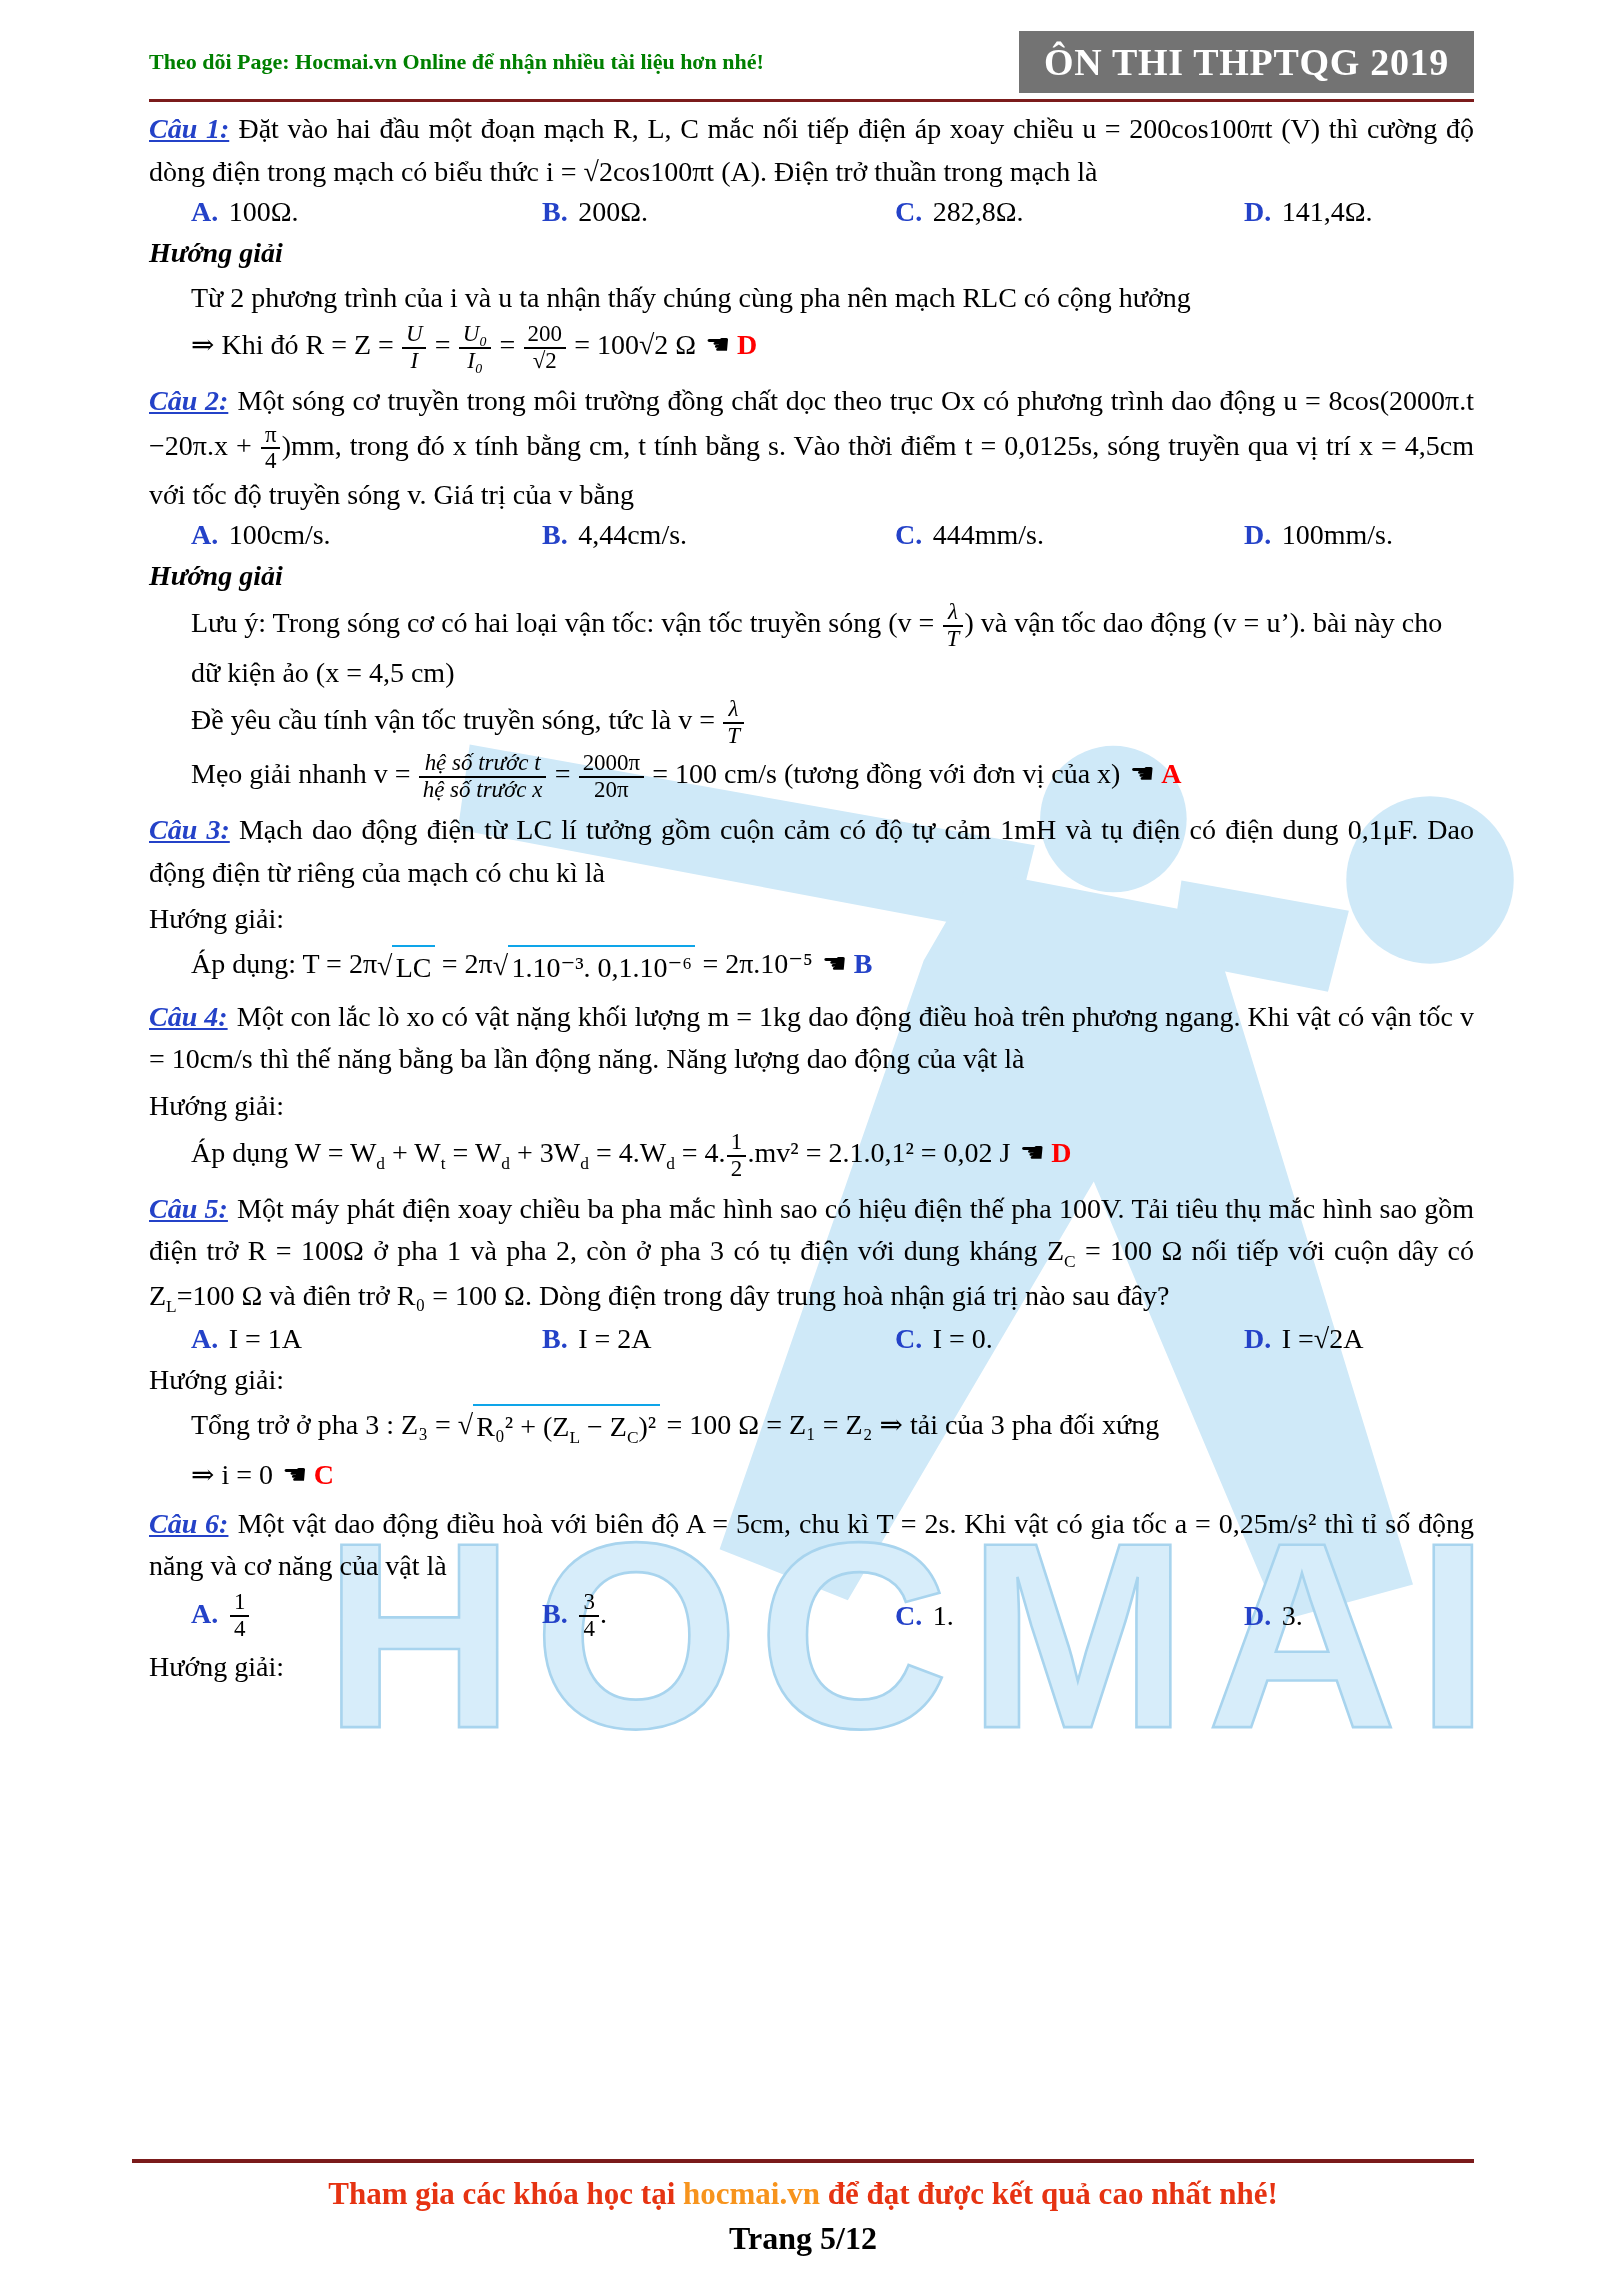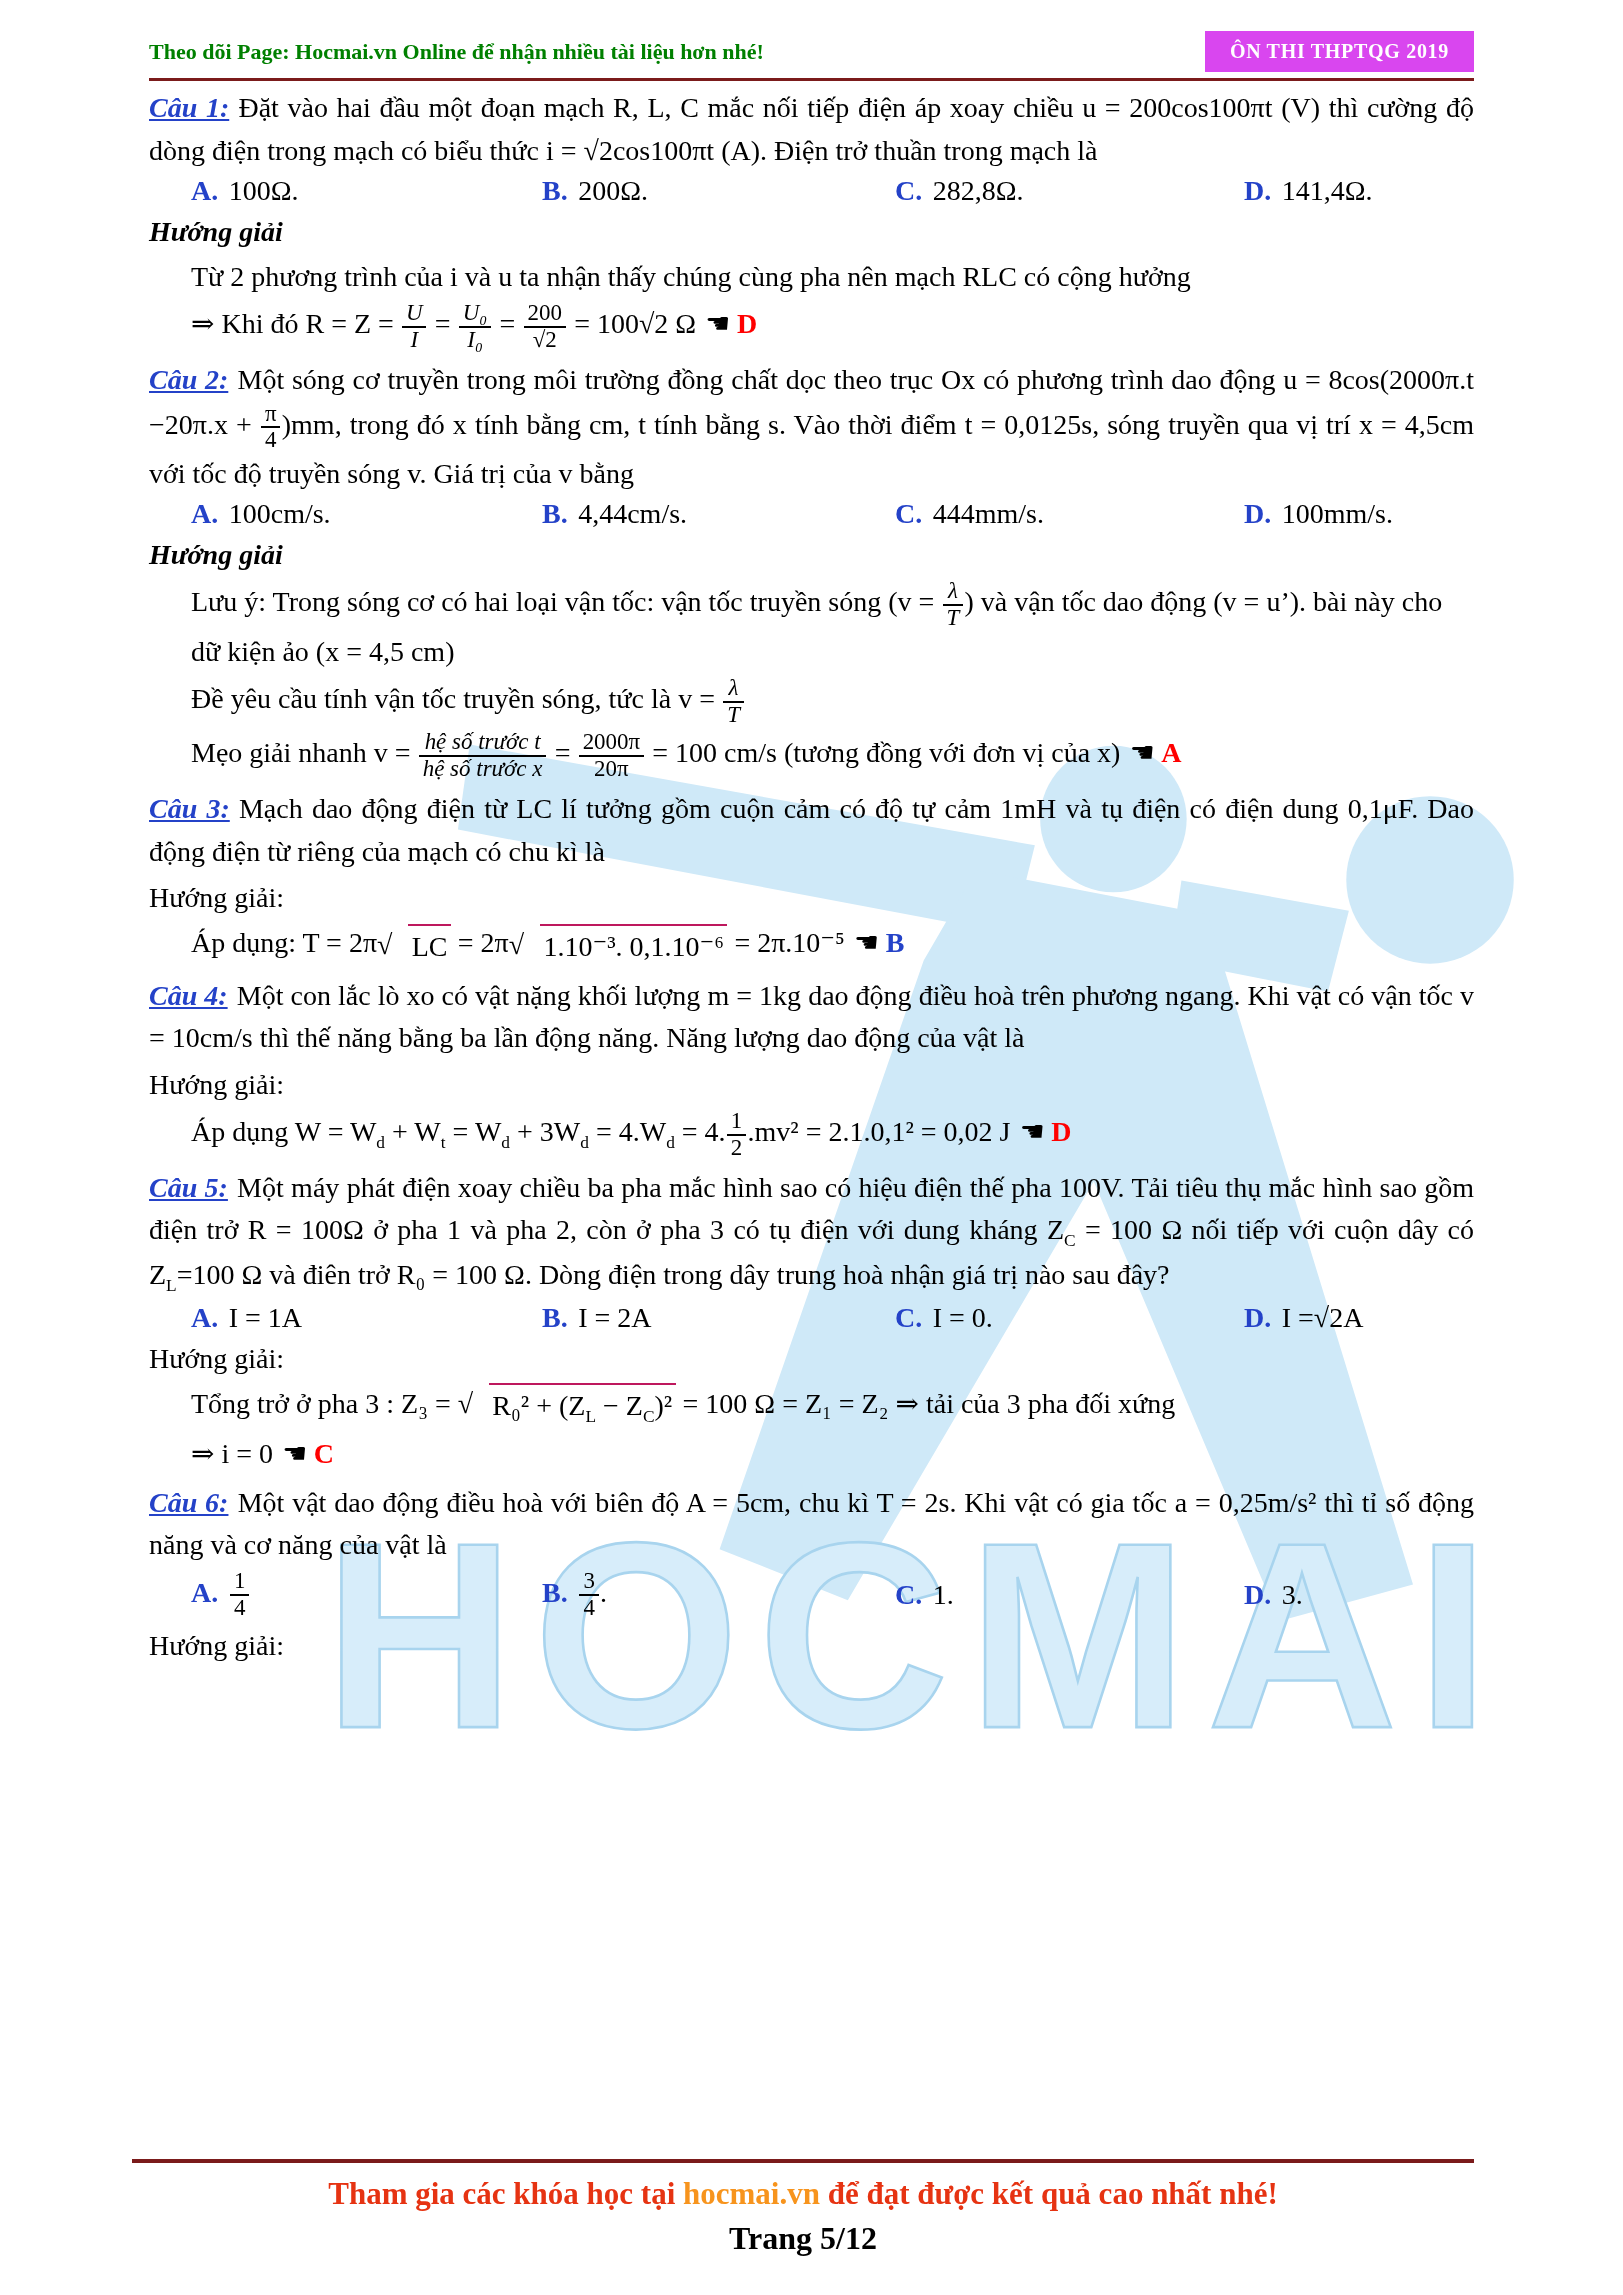--- a/index.html
+++ b/index.html
@@ -8,21 +8,21 @@
     width:1623px; height:2295px; background:#ffffff; overflow:hidden;
     font-family:"Liberation Serif","DejaVu Serif",serif;
     font-size:28px; color:#000; position:relative;
   }
   .watermark { position:absolute; left:0; top:0; width:1623px; height:2295px; z-index:0; }
   .content { position:relative; z-index:1; padding:0 149px; }
 
   .header { display:flex; justify-content:space-between; align-items:center;
     border-bottom:3.9px solid #7b1b1b; padding:31px 0 5.2px; }
   .header-left { color:#008000; font-weight:bold; font-size:22px; }
-  .header-box { background:#d946ef; color:#ffffff; font-weight:bold; font-size:20px;
+  .header-box { background:#737373; color:#ffffff; font-weight:bold; font-size:38px;
     padding:9.2px 25px; letter-spacing:0.7px; }
 
   .title { text-align:center; color:#8b2016; font-size:43px; font-weight:bold;
     margin:48px 0 38px; letter-spacing:0.7px; }
 
   p { margin:3.9px 0; line-height:1.52; }
   .question { margin:0 0 3.9px; }
   .qtext { margin:6.5px 0 2.6px; text-align:justify; }
   .qlabel { color:#2442c8; font-weight:bold; font-style:italic; text-decoration:underline; margin-right:9.2px; }
 
@@ -35,21 +35,21 @@
   .sol-line { padding-left:42px; margin:2.6px 0; }
 
   .frac { display:inline-flex; flex-direction:column; text-align:center;
     vertical-align:middle; line-height:1.08; font-size:0.82em; padding:0 1.3px; }
   .frac .num { border-bottom:2px solid #000; padding:0 3.9px; }
   .frac .den { padding:0 3.9px; }
   .frac.it { font-style:italic; }
 
   .sqrt { display:inline-flex; align-items:stretch; vertical-align:middle; }
   .sqrt .radical { align-self:flex-start; }
-  .sqrt .sqrt-body { border-top:2px solid #be185d; padding:0 3.3px;margin-left:16px; }
+  .sqrt .sqrt-body { border-top:2px solid #0ea5e9; padding:0 3.3px; }
 
   sup, sub { font-size:0.62em; }
 
   .hand { font-family:"DejaVu Sans",sans-serif; margin:0 6.5px 0 9.2px; }
   .ans { font-weight:bold; }
 
   .footer { position:absolute; left:132px; right:149px; bottom:38px; z-index:1; text-align:center; }
   .footer-rule { border-top:4.6px solid #7b1b1b; margin-bottom:13px; }
   .footer-text { color:#e63312; font-weight:bold; font-size:31px; }
   .footer-link { color:#f7941d; cursor:pointer; }

